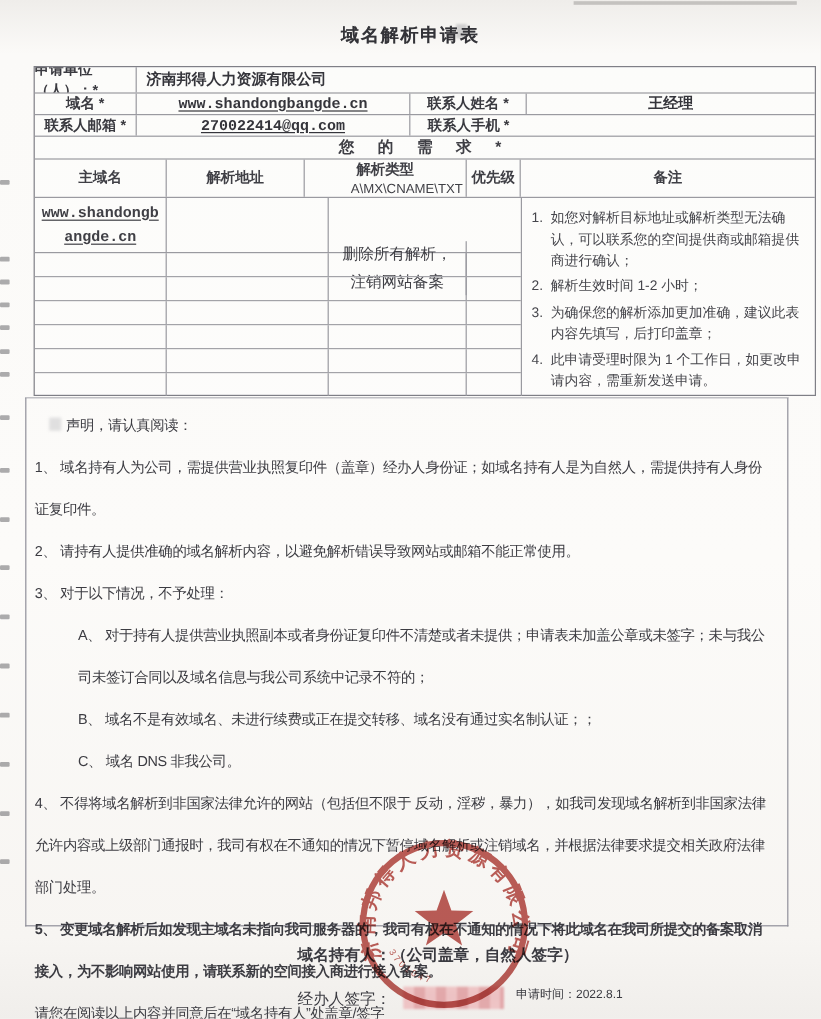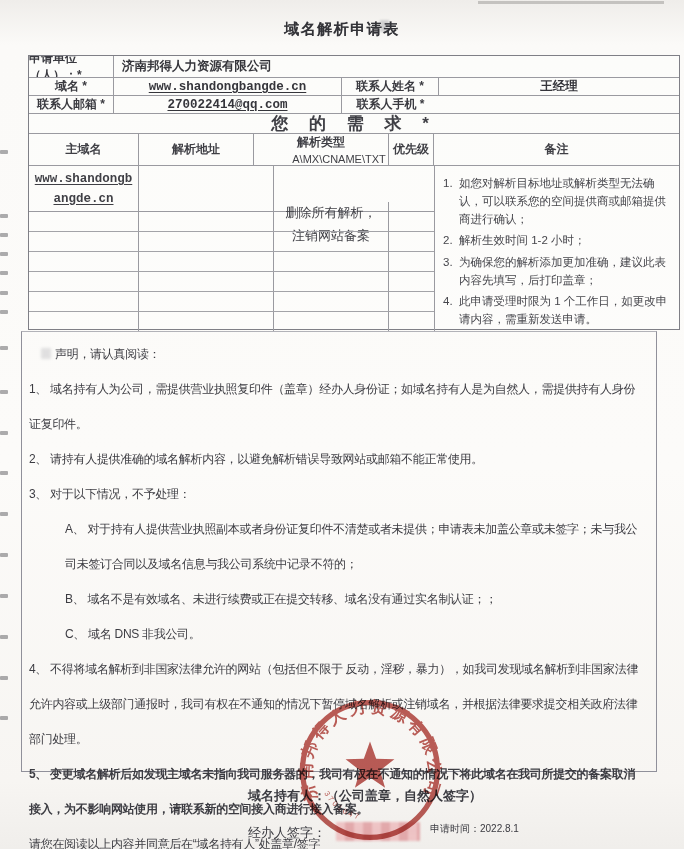--- a/index.html
+++ b/index.html
@@ -35,21 +35,21 @@
   .rA { height: 22px; } .rB { height: 21px; } .rC { height: 20px; } .rD { height: 20px; }
   .hdr { height: 34px; } .body-row { flex: 1; border-bottom: none; }
   .w85 { width: 85px; } .w228 { width: 228px; } .w97 { width: 97px; }
   .w110 { width: 110px; } .w135 { width: 135px; } .w115 { width: 115px; } .w45 { width: 45px; }
   .grow { flex: 1; }
   .label { font-weight: bold; font-size: 12px; color: #3a3a40; }
   .bold { font-weight: bold; }
   .vleft { justify-content: flex-start; padding-left: 8px; font-size: 12.5px; }
   .val { font-size: 12.5px; color: #35353b; }
   .u { text-decoration: underline; text-underline-offset: 2px; font-family: Liberation Mono, monospace; }
-  .spaced { letter-spacing: 8px; font-size: 17px; }
+  .spaced { letter-spacing: 8px; font-size: 13px; }
   .hdr .cell { flex-direction: column; justify-content: center; font-size: 12px; font-weight: bold; }
   .hdr .sub { font-weight: normal; font-size: 11px; margin-top: 2px; letter-spacing: 0; }
   .left-grid { width: 405px; display: flex; flex-direction: column; }
   .data-row { height: 46px; display: flex; border-bottom: 1px solid #9a9aa0; }
   .empty-row { flex: 1; display: flex; border-bottom: 1px solid #a3a3a8; }
   .empty-row:last-child { border-bottom: none; }
   .dcell { border-right: 1px solid #9a9aa0; height: 100%; }
   .domain-cell {
     width: 110px; font-size: 12.5px; font-weight: bold; text-align: center;
     word-break: break-all; display: flex; align-items: center; justify-content: center;

